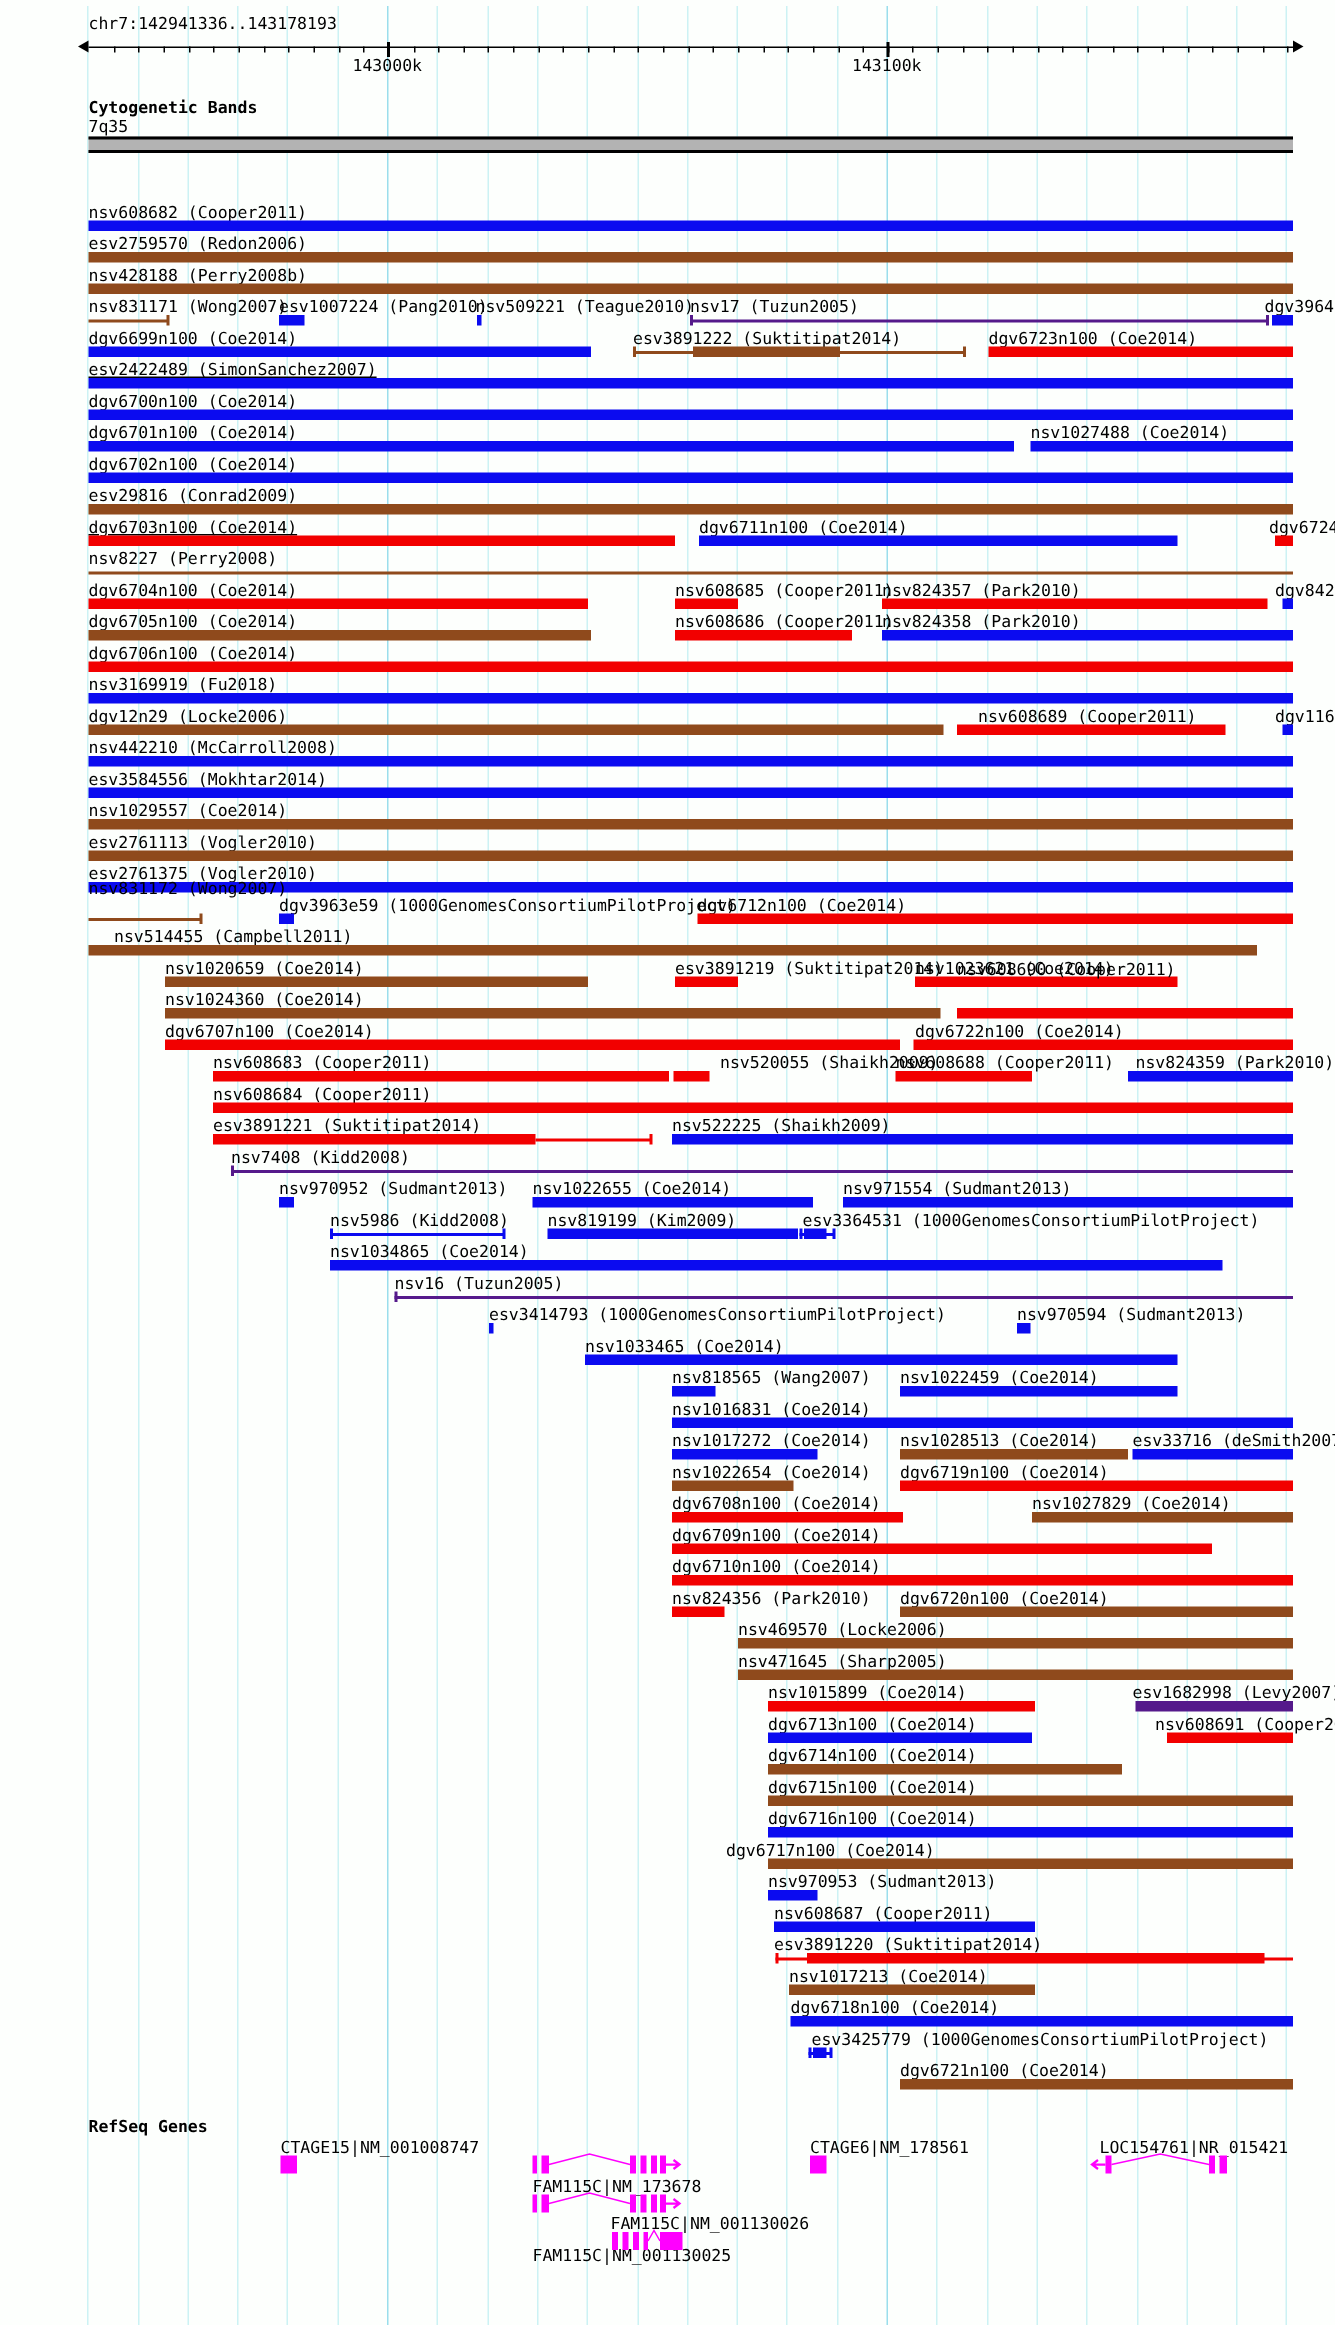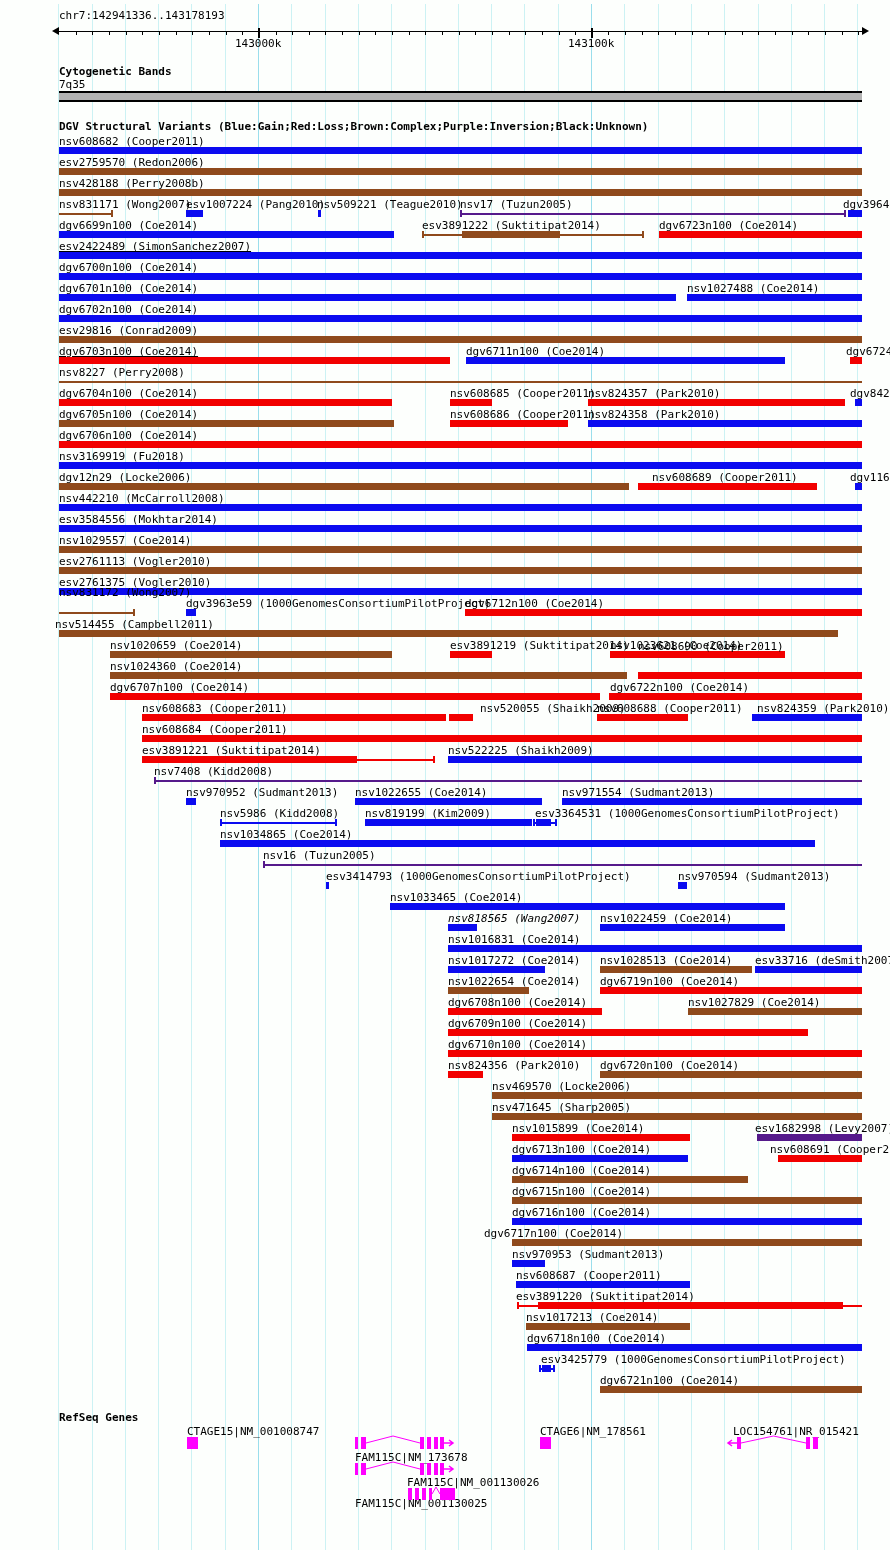--- a/index.html
+++ b/index.html
@@ -111,21 +111,20 @@
       <div class="rtick" style="left: 258px; top: 28px; height: 10px; width: 2px;"></div>
       <div class="txt" style="left: 235px; top: 38px;">143000k</div>
       <div class="rtick" style="left: 591px; top: 28px; height: 10px; width: 2px;"></div>
       <div class="txt" style="left: 568px; top: 38px;">143100k</div>
     </div>
 
   <div class="txt bold" style="left:59px;top:66px;">Cytogenetic Bands</div>
   <div class="txt" style="left:59px;top:79px;">7q35</div>
   <div class="cytoband" style="left:59px;top:91px;width:803px;height:7px;"></div>
 
-  <div class="txt bold" style="left:59px;top:121px;">DGV Structural Variants (Blue:Gain;Red:Loss;Brown:Complex;Purple:Inversion;Black:Unknown)</div>
 
   <div id="dgv-rows">
       <div class="flabel" style="left: 59px; top: 136px;">nsv608682 (Cooper2011)</div>
       <div class="fbar" style="left: 59px; top: 147px; width: 803px; background: rgb(11, 11, 240);"></div>
       <div class="flabel" style="left: 59px; top: 157px;">esv2759570 (Redon2006)</div>
       <div class="fbar" style="left: 59px; top: 168px; width: 803px; background: rgb(143, 74, 28);"></div>
       <div class="flabel" style="left: 59px; top: 178px;">nsv428188 (Perry2008b)</div>
       <div class="fbar" style="left: 59px; top: 189px; width: 803px; background: rgb(143, 74, 28);"></div>
       <div class="flabel" style="left: 59px; top: 199px;">nsv831171 (Wong2007)</div>
       <div class="fline" style="left: 59px; top: 213px; width: 53px; background: rgb(143, 74, 28);"></div>
@@ -203,21 +202,21 @@
       <div class="fbar" style="left: 59px; top: 567px; width: 803px; background: rgb(143, 74, 28);"></div>
       <div class="flabel" style="left: 59px; top: 577px;">esv2761375 (Vogler2010)</div>
       <div class="fbar" style="left: 59px; top: 588px; width: 803px; background: rgb(11, 11, 240);"></div>
       <div class="flabel" style="left: 59px; top: 587px;">nsv831172 (Wong2007)</div>
       <div class="fline" style="left: 59px; top: 612px; width: 75px; background: rgb(143, 74, 28);"></div>
       <div class="ftick" style="left: 133px; top: 609px; background: rgb(143, 74, 28);"></div>
       <div class="flabel" style="left: 186px; top: 598px;">dgv3963e59 (1000GenomesConsortiumPilotProject)</div>
       <div class="fbar" style="left: 186px; top: 609px; width: 10px; background: rgb(11, 11, 240);"></div>
       <div class="flabel" style="left: 465px; top: 598px;">dgv6712n100 (Coe2014)</div>
       <div class="fbar" style="left: 465px; top: 609px; width: 397px; background: rgb(242, 0, 0);"></div>
-      <div class="flabel" style="left: 55px; top: 619px;">nsv514455 (Campbell2011)</div>
+      <div class="flabel" style="left: 76px; top: 619px;">nsv514455 (Campbell2011)</div>
       <div class="fbar" style="left: 59px; top: 630px; width: 779px; background: rgb(143, 74, 28);"></div>
       <div class="flabel" style="left: 110px; top: 640px;">nsv1020659 (Coe2014)</div>
       <div class="fbar" style="left: 110px; top: 651px; width: 282px; background: rgb(143, 74, 28);"></div>
       <div class="flabel" style="left: 450px; top: 640px;">esv3891219 (Suktitipat2014)</div>
       <div class="fbar" style="left: 450px; top: 651px; width: 42px; background: rgb(242, 0, 0);"></div>
       <div class="flabel" style="left: 610px; top: 640px;">nsv1023621 (Coe2014)</div>
       <div class="fbar" style="left: 610px; top: 651px; width: 175px; background: rgb(242, 0, 0);"></div>
       <div class="flabel" style="left: 110px; top: 661px;">nsv1024360 (Coe2014)</div>
       <div class="fbar" style="left: 110px; top: 672px; width: 517px; background: rgb(143, 74, 28);"></div>
       <div class="flabel" style="left: 638px; top: 641px;">nsv608690 (Cooper2011)</div>
@@ -266,21 +265,21 @@
       <div class="fbar" style="left: 220px; top: 840px; width: 595px; background: rgb(11, 11, 240);"></div>
       <div class="flabel" style="left: 263px; top: 850px;">nsv16 (Tuzun2005)</div>
       <div class="fline" style="left: 263px; top: 864px; width: 599px; background: rgb(85, 26, 139);"></div>
       <div class="ftick" style="left: 263px; top: 861px; background: rgb(85, 26, 139);"></div>
       <div class="flabel" style="left: 326px; top: 871px;">esv3414793 (1000GenomesConsortiumPilotProject)</div>
       <div class="fbar" style="left: 326px; top: 882px; width: 3px; background: rgb(11, 11, 240);"></div>
       <div class="flabel" style="left: 678px; top: 871px;">nsv970594 (Sudmant2013)</div>
       <div class="fbar" style="left: 678px; top: 882px; width: 9px; background: rgb(11, 11, 240);"></div>
       <div class="flabel" style="left: 390px; top: 892px;">nsv1033465 (Coe2014)</div>
       <div class="fbar" style="left: 390px; top: 903px; width: 395px; background: rgb(11, 11, 240);"></div>
-      <div class="flabel" style="left: 448px; top: 913px; font-style: italic;">nsv818565 (Wang2007)</div>
+      <div class="flabel" style="left: 448px; top: 913px;">nsv818565 (Wang2007)</div>
       <div class="fbar" style="left: 448px; top: 924px; width: 29px; background: rgb(11, 11, 240);"></div>
       <div class="flabel" style="left: 600px; top: 913px;">nsv1022459 (Coe2014)</div>
       <div class="fbar" style="left: 600px; top: 924px; width: 185px; background: rgb(11, 11, 240);"></div>
       <div class="flabel" style="left: 448px; top: 934px;">nsv1016831 (Coe2014)</div>
       <div class="fbar" style="left: 448px; top: 945px; width: 414px; background: rgb(11, 11, 240);"></div>
       <div class="flabel" style="left: 448px; top: 955px;">nsv1017272 (Coe2014)</div>
       <div class="fbar" style="left: 448px; top: 966px; width: 97px; background: rgb(11, 11, 240);"></div>
       <div class="flabel" style="left: 600px; top: 955px;">nsv1028513 (Coe2014)</div>
       <div class="fbar" style="left: 600px; top: 966px; width: 152px; background: rgb(143, 74, 28);"></div>
       <div class="flabel" style="left: 755px; top: 955px;">esv33716 (deSmith2007)</div>

